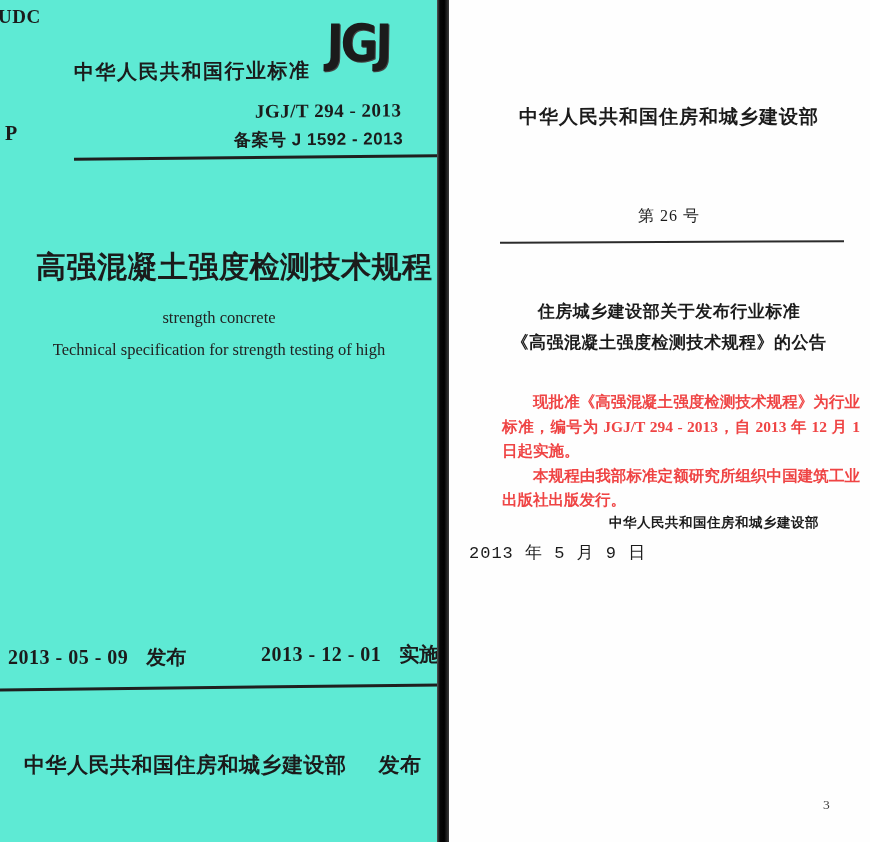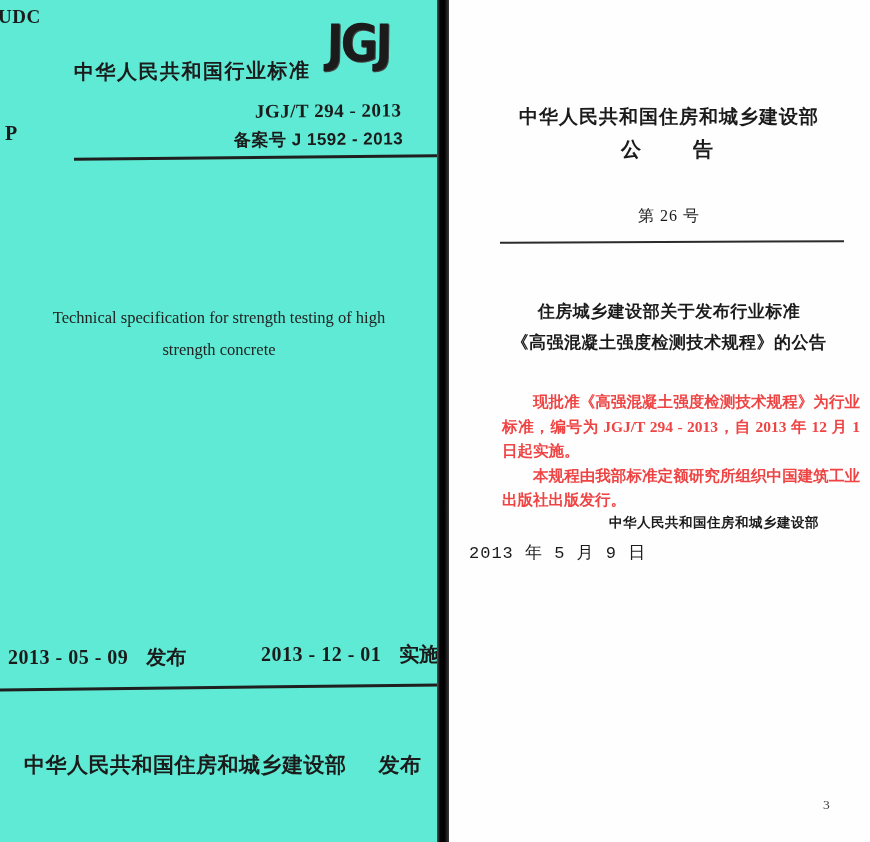--- a/index.html
+++ b/index.html
@@ -180,23 +180,24 @@
     <div class="udc">UDC</div>
     <div class="p-label">P</div>
 
     <div class="std-type">中华人民共和国行业标准</div>
     <div class="logo">JGJ</div>
     <div class="std-num">JGJ/T 294 - 2013</div>
     <div class="record-num">备案号 J 1592 - 2013</div>
 
     <div class="rule rule-cover-top"></div>
 
+    <h1 class="title-cn">高强混凝土强度检测技术规程</h1>
     <div class="title-en">
+      <div>strength concrete</div>
       <div>Technical specification for strength testing of high</div>
-      <div>strength concrete</div>
     </div>
 
     <div class="dates-row">
       <div class="date-group issue">
         <span class="date-num">2013 - 05 - 09</span>
         <span class="date-label">发布</span>
       </div>
       <div class="date-group impl">
         <span class="date-num">2013 - 12 - 01</span>
         <span class="date-label">实施</span>
@@ -210,21 +211,20 @@
       <span class="pub-action">发布</span>
     </div>
 
   </section>
 
   <div class="spine"></div>
 
   <section class="page-right">
 
     <div class="ministry">中华人民共和国住房和城乡建设部</div>
-    <div class="notice-type">公　　告</div>
     <div class="notice-number">第 26 号</div>
 
     <div class="rule rule-notice"></div>
 
     <div class="notice-title">
       <div>住房城乡建设部关于发布行业标准</div>
       <div>《高强混凝土强度检测技术规程》的公告</div>
     </div>
 
     <div class="notice-body">

